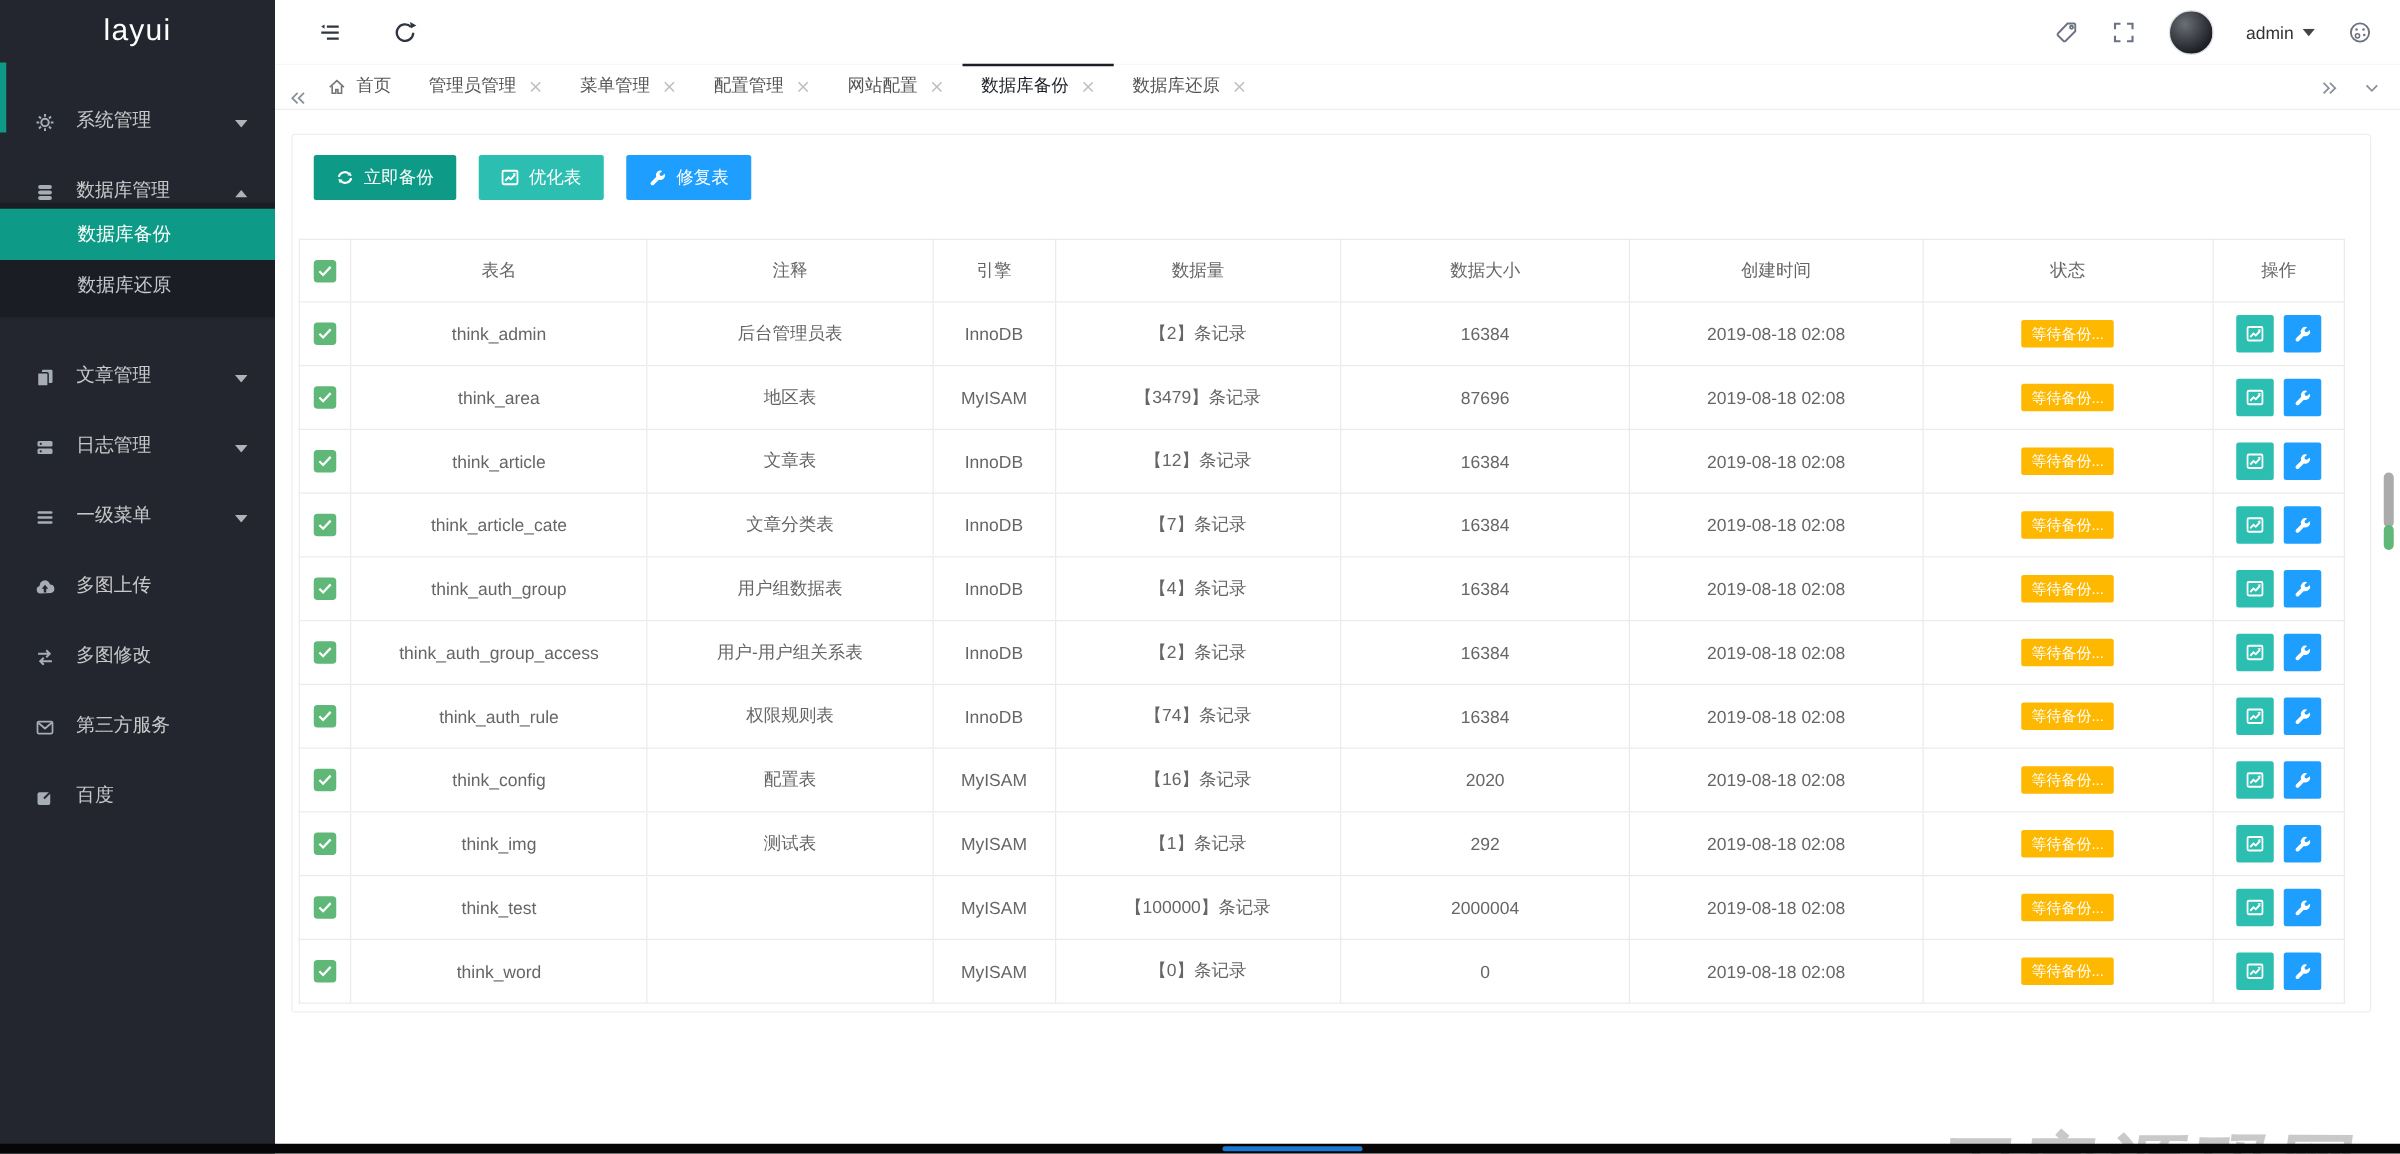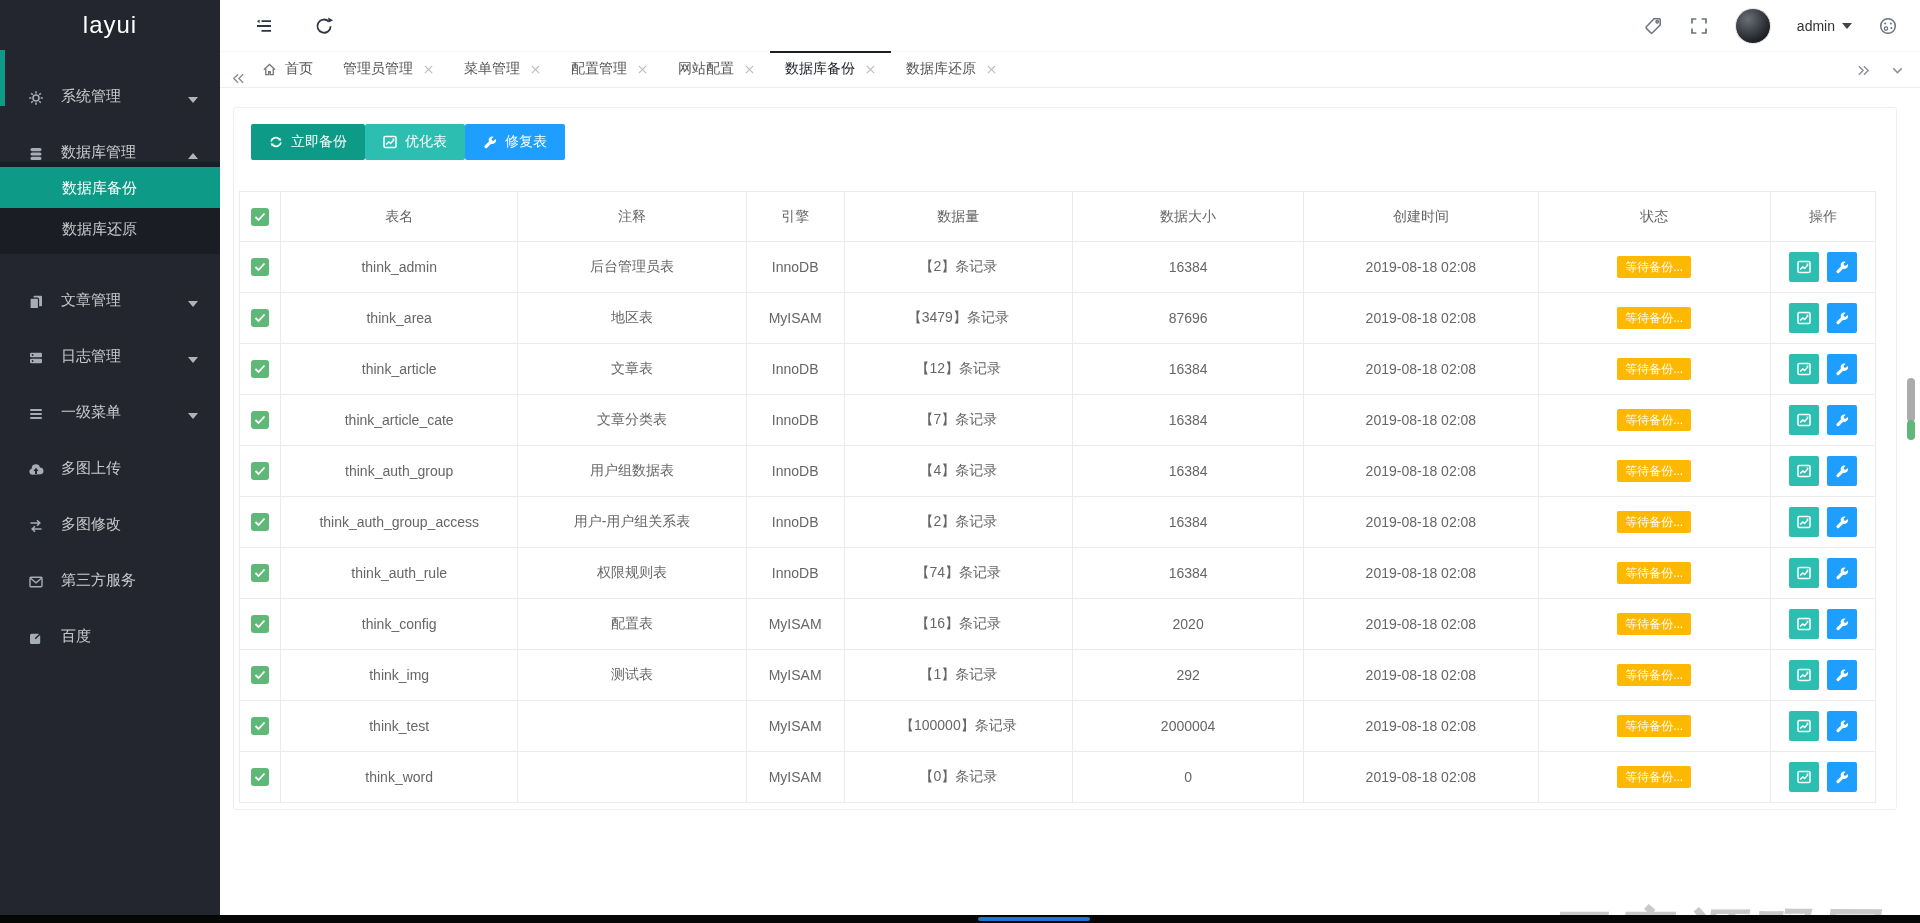--- a/index.html
+++ b/index.html
@@ -44,21 +44,21 @@
   .tab.active::before{content:"";position:absolute;left:0;right:0;top:0;height:2px;background:#1c1f26}
   .tab .close{display:inline-flex;margin-left:2px}
   .tabbar-right-icon{position:absolute;top:10px;cursor:pointer}
   #tabs-scroll-right{right:48px}
   #tabs-more{right:14px}
 
   
   #content{position:absolute;left:220px;top:88px;right:0;bottom:8px;background:#fff}
   #card{position:absolute;left:13px;top:19px;width:1664px;height:703px;background:#fff;
         border:1px solid #efefef;border-radius:3px}
-  #toolbar{position:absolute;left:17px;top:16px;display:flex;}
+  #toolbar{position:absolute;left:17px;top:16px;display:flex;gap:18px}
   .btn{height:36px;display:inline-flex;align-items:center;gap:8px;padding:0 18px;
        border:none;border-radius:2px;color:#fff;font-size:14px;cursor:pointer}
 
   
   #backup-table{position:absolute;left:5px;top:83px;width:1637px;border-collapse:collapse;
         table-layout:fixed;font-size:14px;color:#666}
   #backup-table th,#backup-table td{border:1px solid #ebebeb;text-align:center;height:51px;
         font-weight:400;padding:0 6px;overflow:hidden;white-space:nowrap}
   #backup-table th{height:50px;color:#666}
   col.c0{width:41px}col.c1{width:237px}col.c2{width:228px}col.c3{width:98px}col.c4{width:228px}

